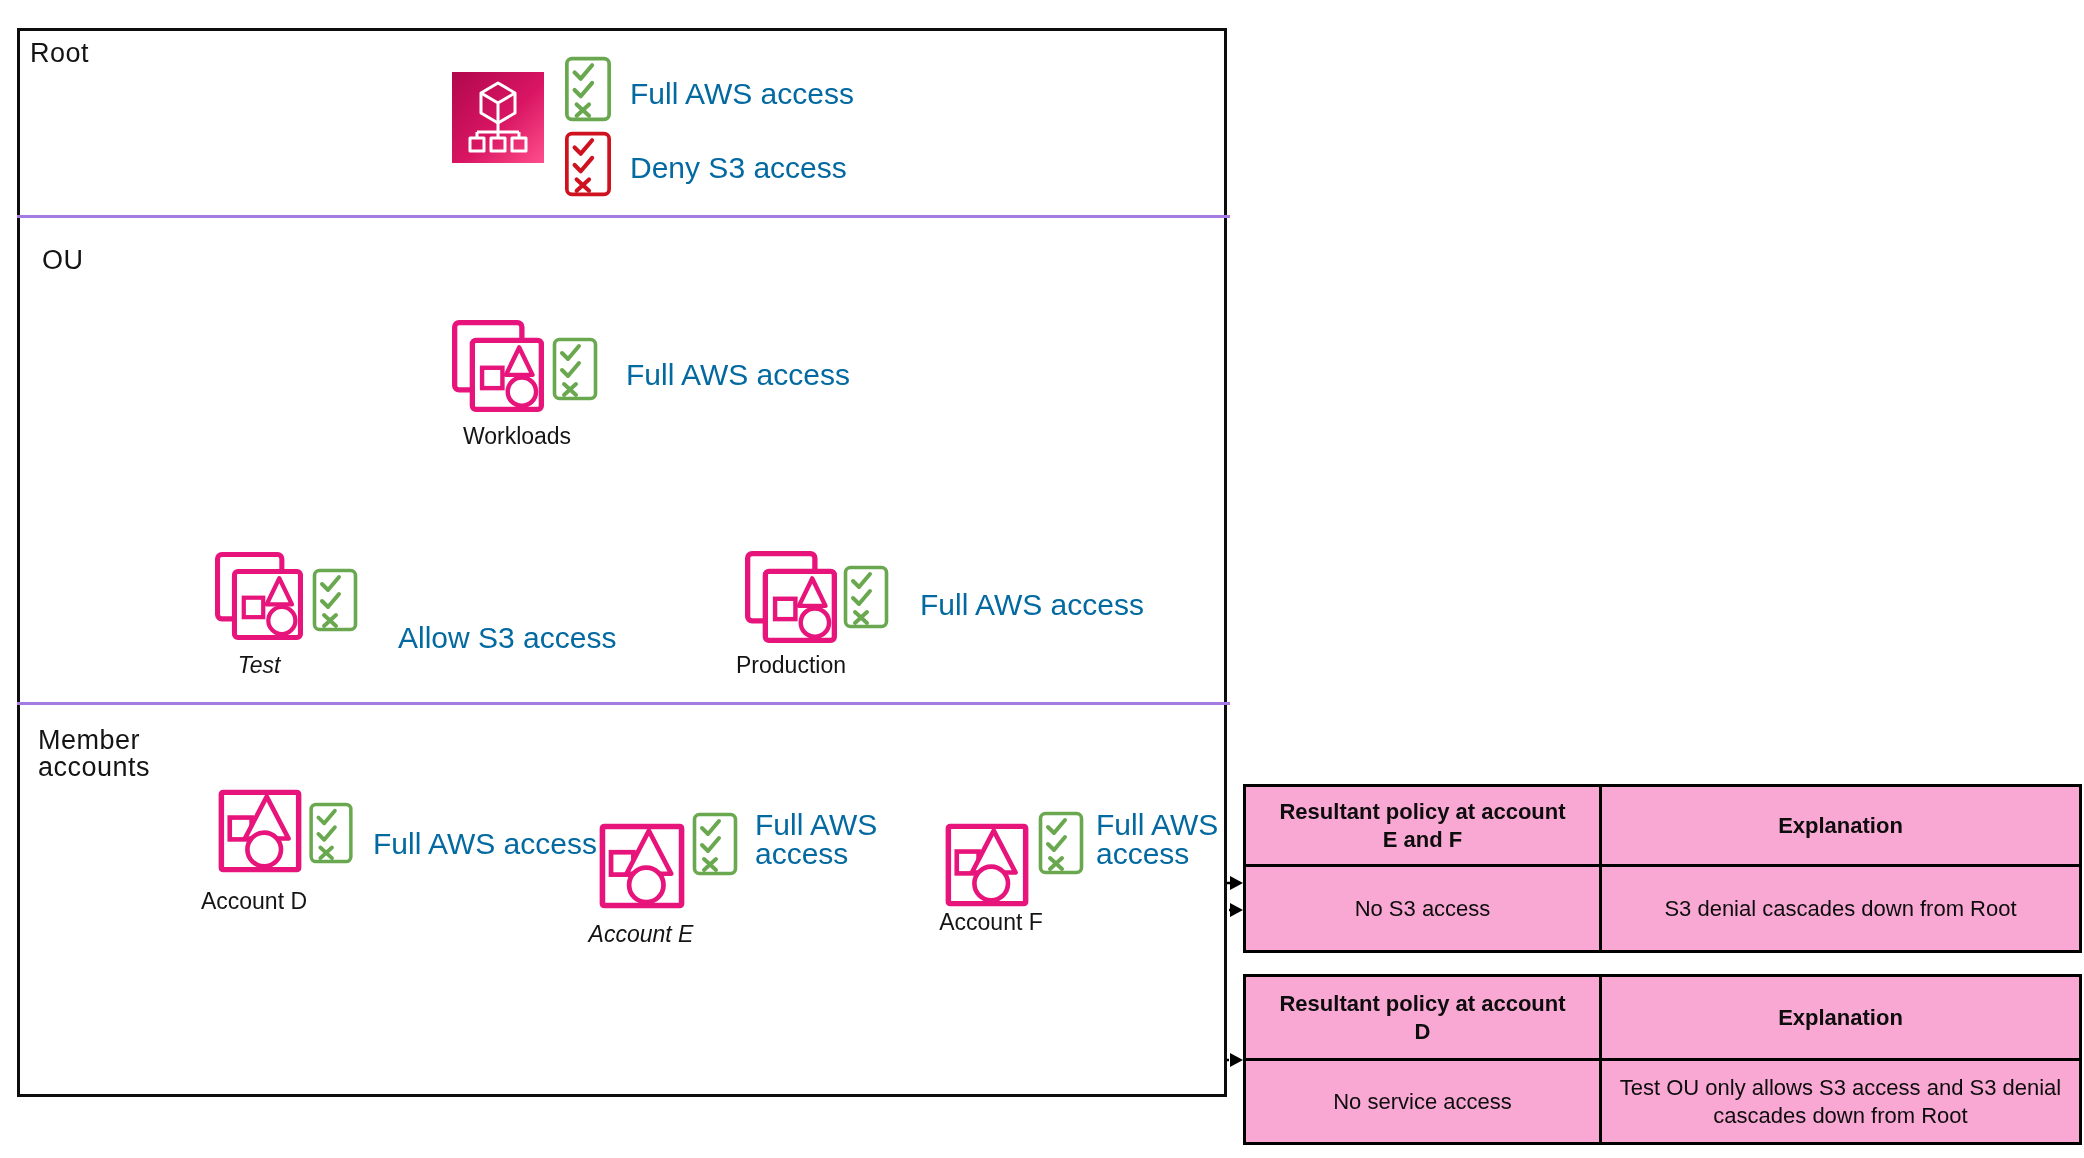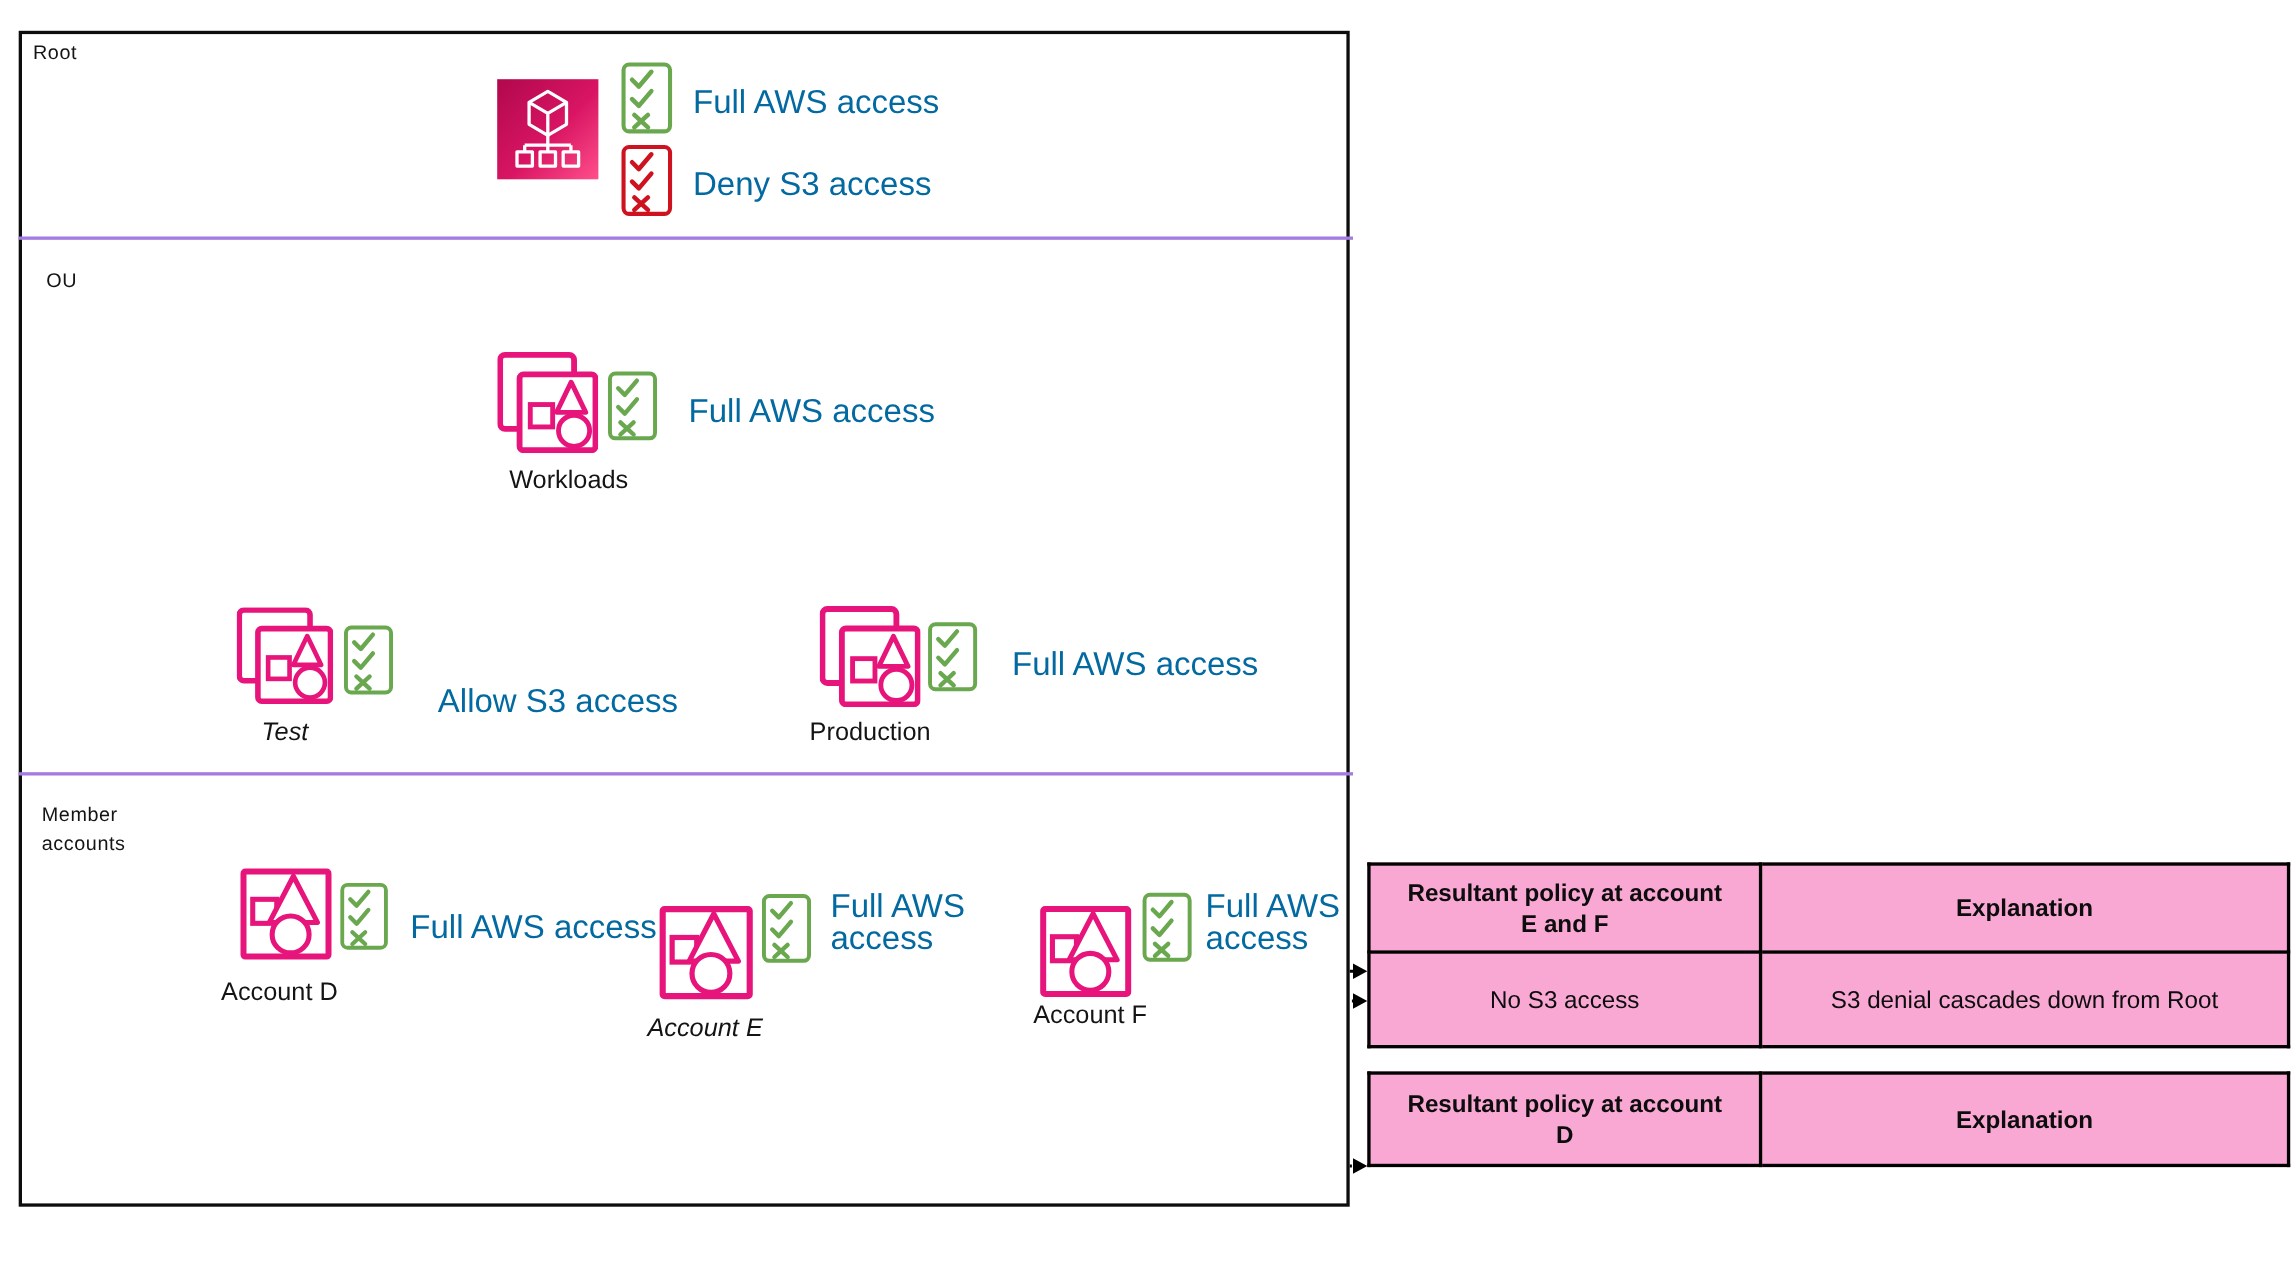--- a/index.html
+++ b/index.html
@@ -6,21 +6,21 @@
   .canvas{
     position:relative;width:2084px;height:1158px;background:#fff;overflow:hidden;
     font-family:"Liberation Sans",sans-serif;color:#111;
   }
   .abs{position:absolute;}
   .diagram-box{
     position:absolute;left:17px;top:28px;width:1210px;height:1069px;
     border:3px solid #0d0d0d;background:#fff;box-sizing:border-box;
   }
   .hr-purple{position:absolute;left:17px;width:1213px;height:3px;background:#a47be1;}
-  .section-label{position:absolute;font-size:18px;letter-spacing:.5px;color:#141414;}
+  .section-label{position:absolute;font-size:27px;letter-spacing:.5px;color:#141414;}
   .node-label{position:absolute;transform:translateX(-50%);white-space:nowrap;font-size:23px;color:#141414;}
   .policy-label{position:absolute;font-size:30px;color:#0369a1;white-space:nowrap;}
   .policy-label.wrap{white-space:normal;width:128px;line-height:29px;}
   .org-icon{
     position:absolute;left:452px;top:72px;width:92px;height:91px;
     background:linear-gradient(135deg,#b0084d 0%,#d91563 55%,#ff4f8b 100%);
     display:flex;align-items:center;justify-content:center;
   }
   svg.lineart{position:absolute;left:0;top:0;pointer-events:none;}
   table.policy-table{
@@ -203,16 +203,20 @@
         <col style="width:480px">
       </colgroup>
     <tbody>
       <tr style="height:84px;">
         <td class="hdr">
           <span>Resultant policy at account</span><br>
           <span>D</span>
         </td>
         <td class="hdr">Explanation</td>
       </tr>
+      <tr style="height:84px;">
+        <td>No service access</td>
+        <td>Test OU only allows S3 access and S3 denial cascades down from Root</td>
+      </tr>
     </tbody>
   </table>
 
 </div>
 
 </body></html>

